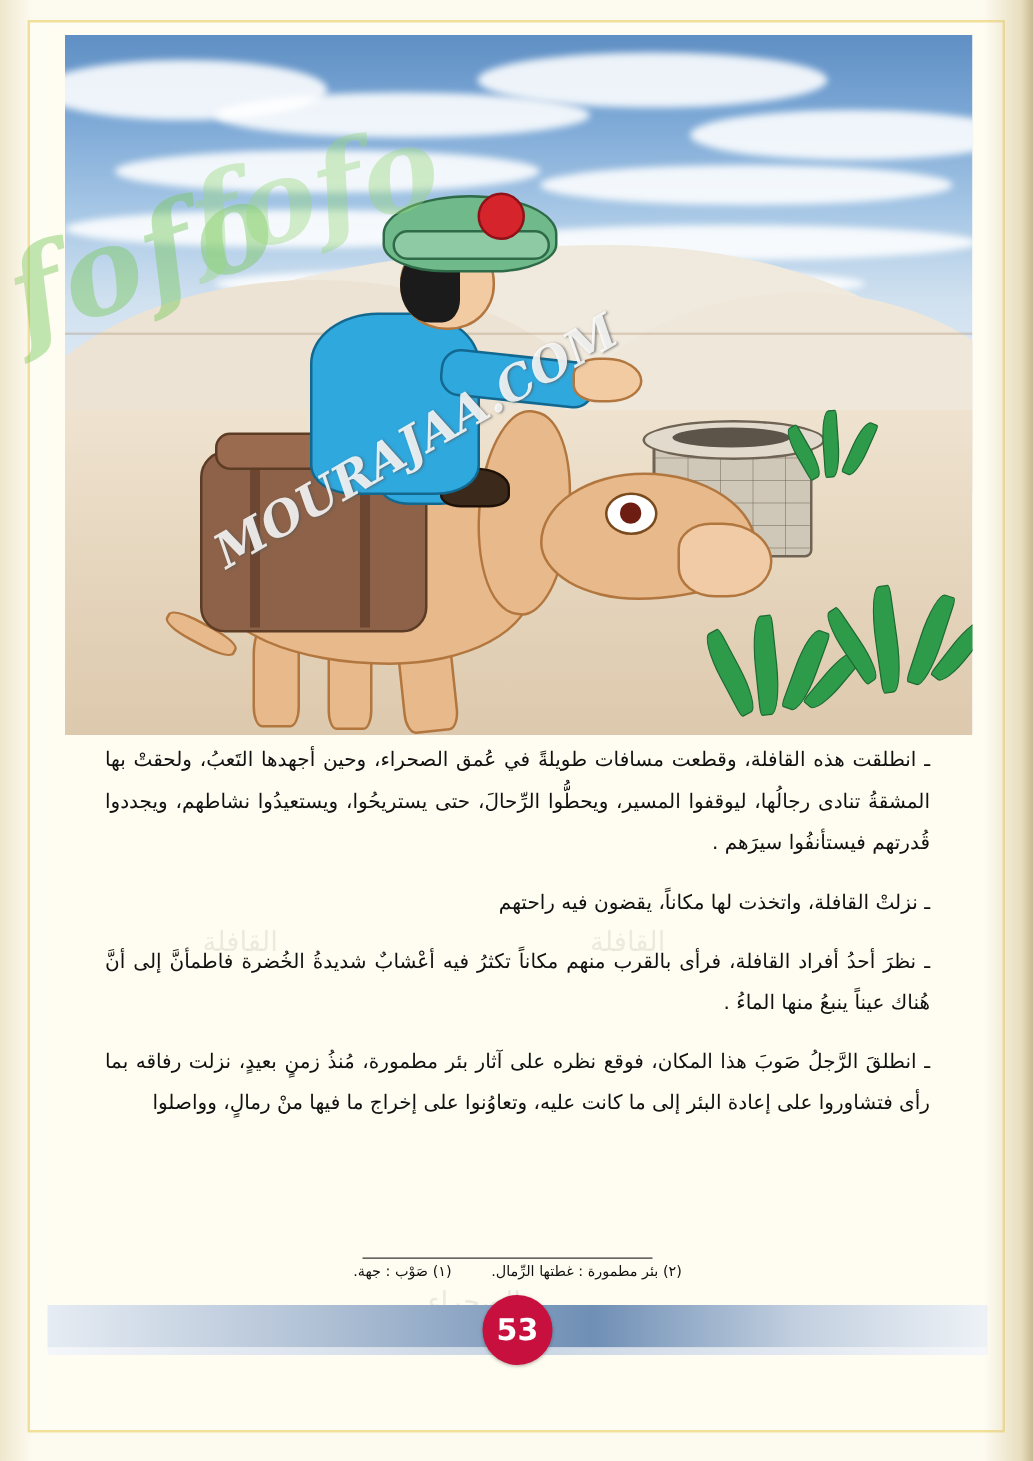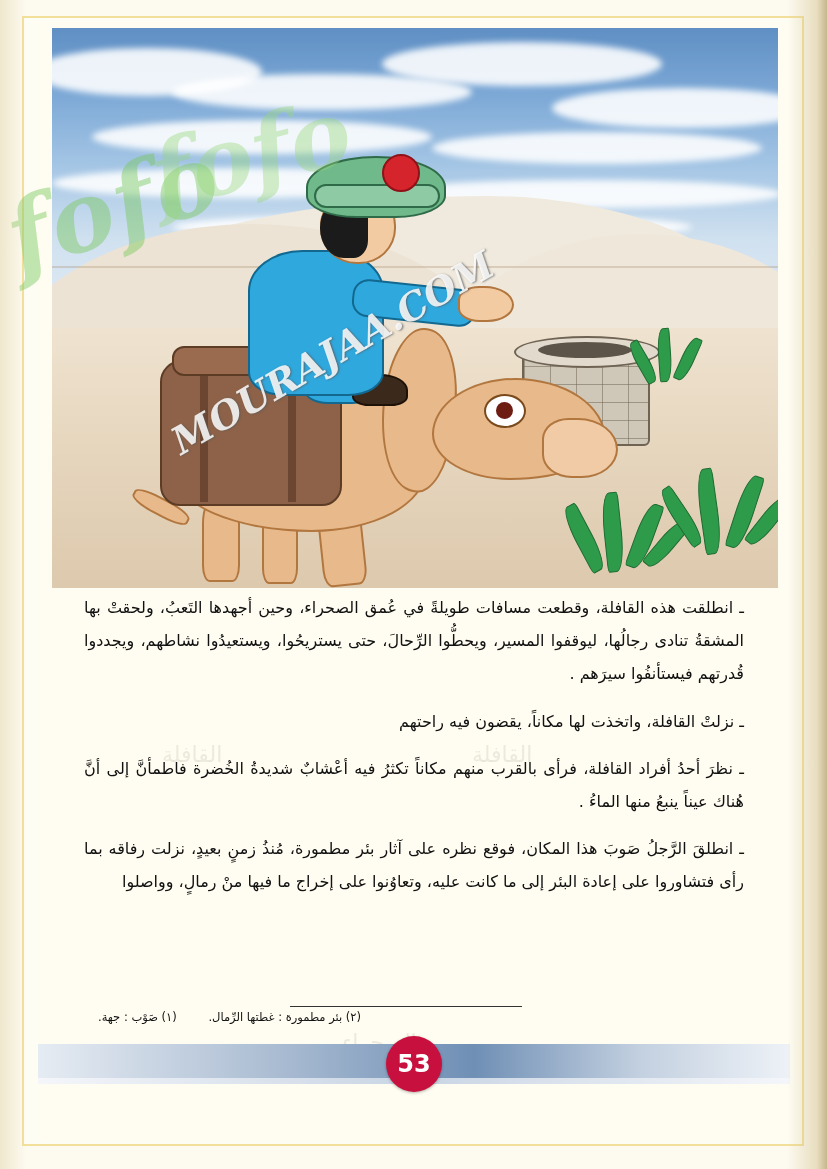--- a/index.html
+++ b/index.html
@@ -305,21 +305,21 @@
     position: absolute;
     left: 290px; top: 1006px;
     width: 232px; height: 1px;
     background: #333;
   }
   .footnotes {
     position: absolute;
     left: 84px; top: 1010px;
     width: 660px;
     direction: rtl;
-    text-align: left;
+    text-align: center;
     font-family: "DejaVu Sans", sans-serif;
     font-size: 11.5px;
     color: #111;
   }
   .footnotes span { margin: 0 14px; }
 
   
   .bottom-bar {
     position: absolute;
     left: 38px; top: 1044px;

